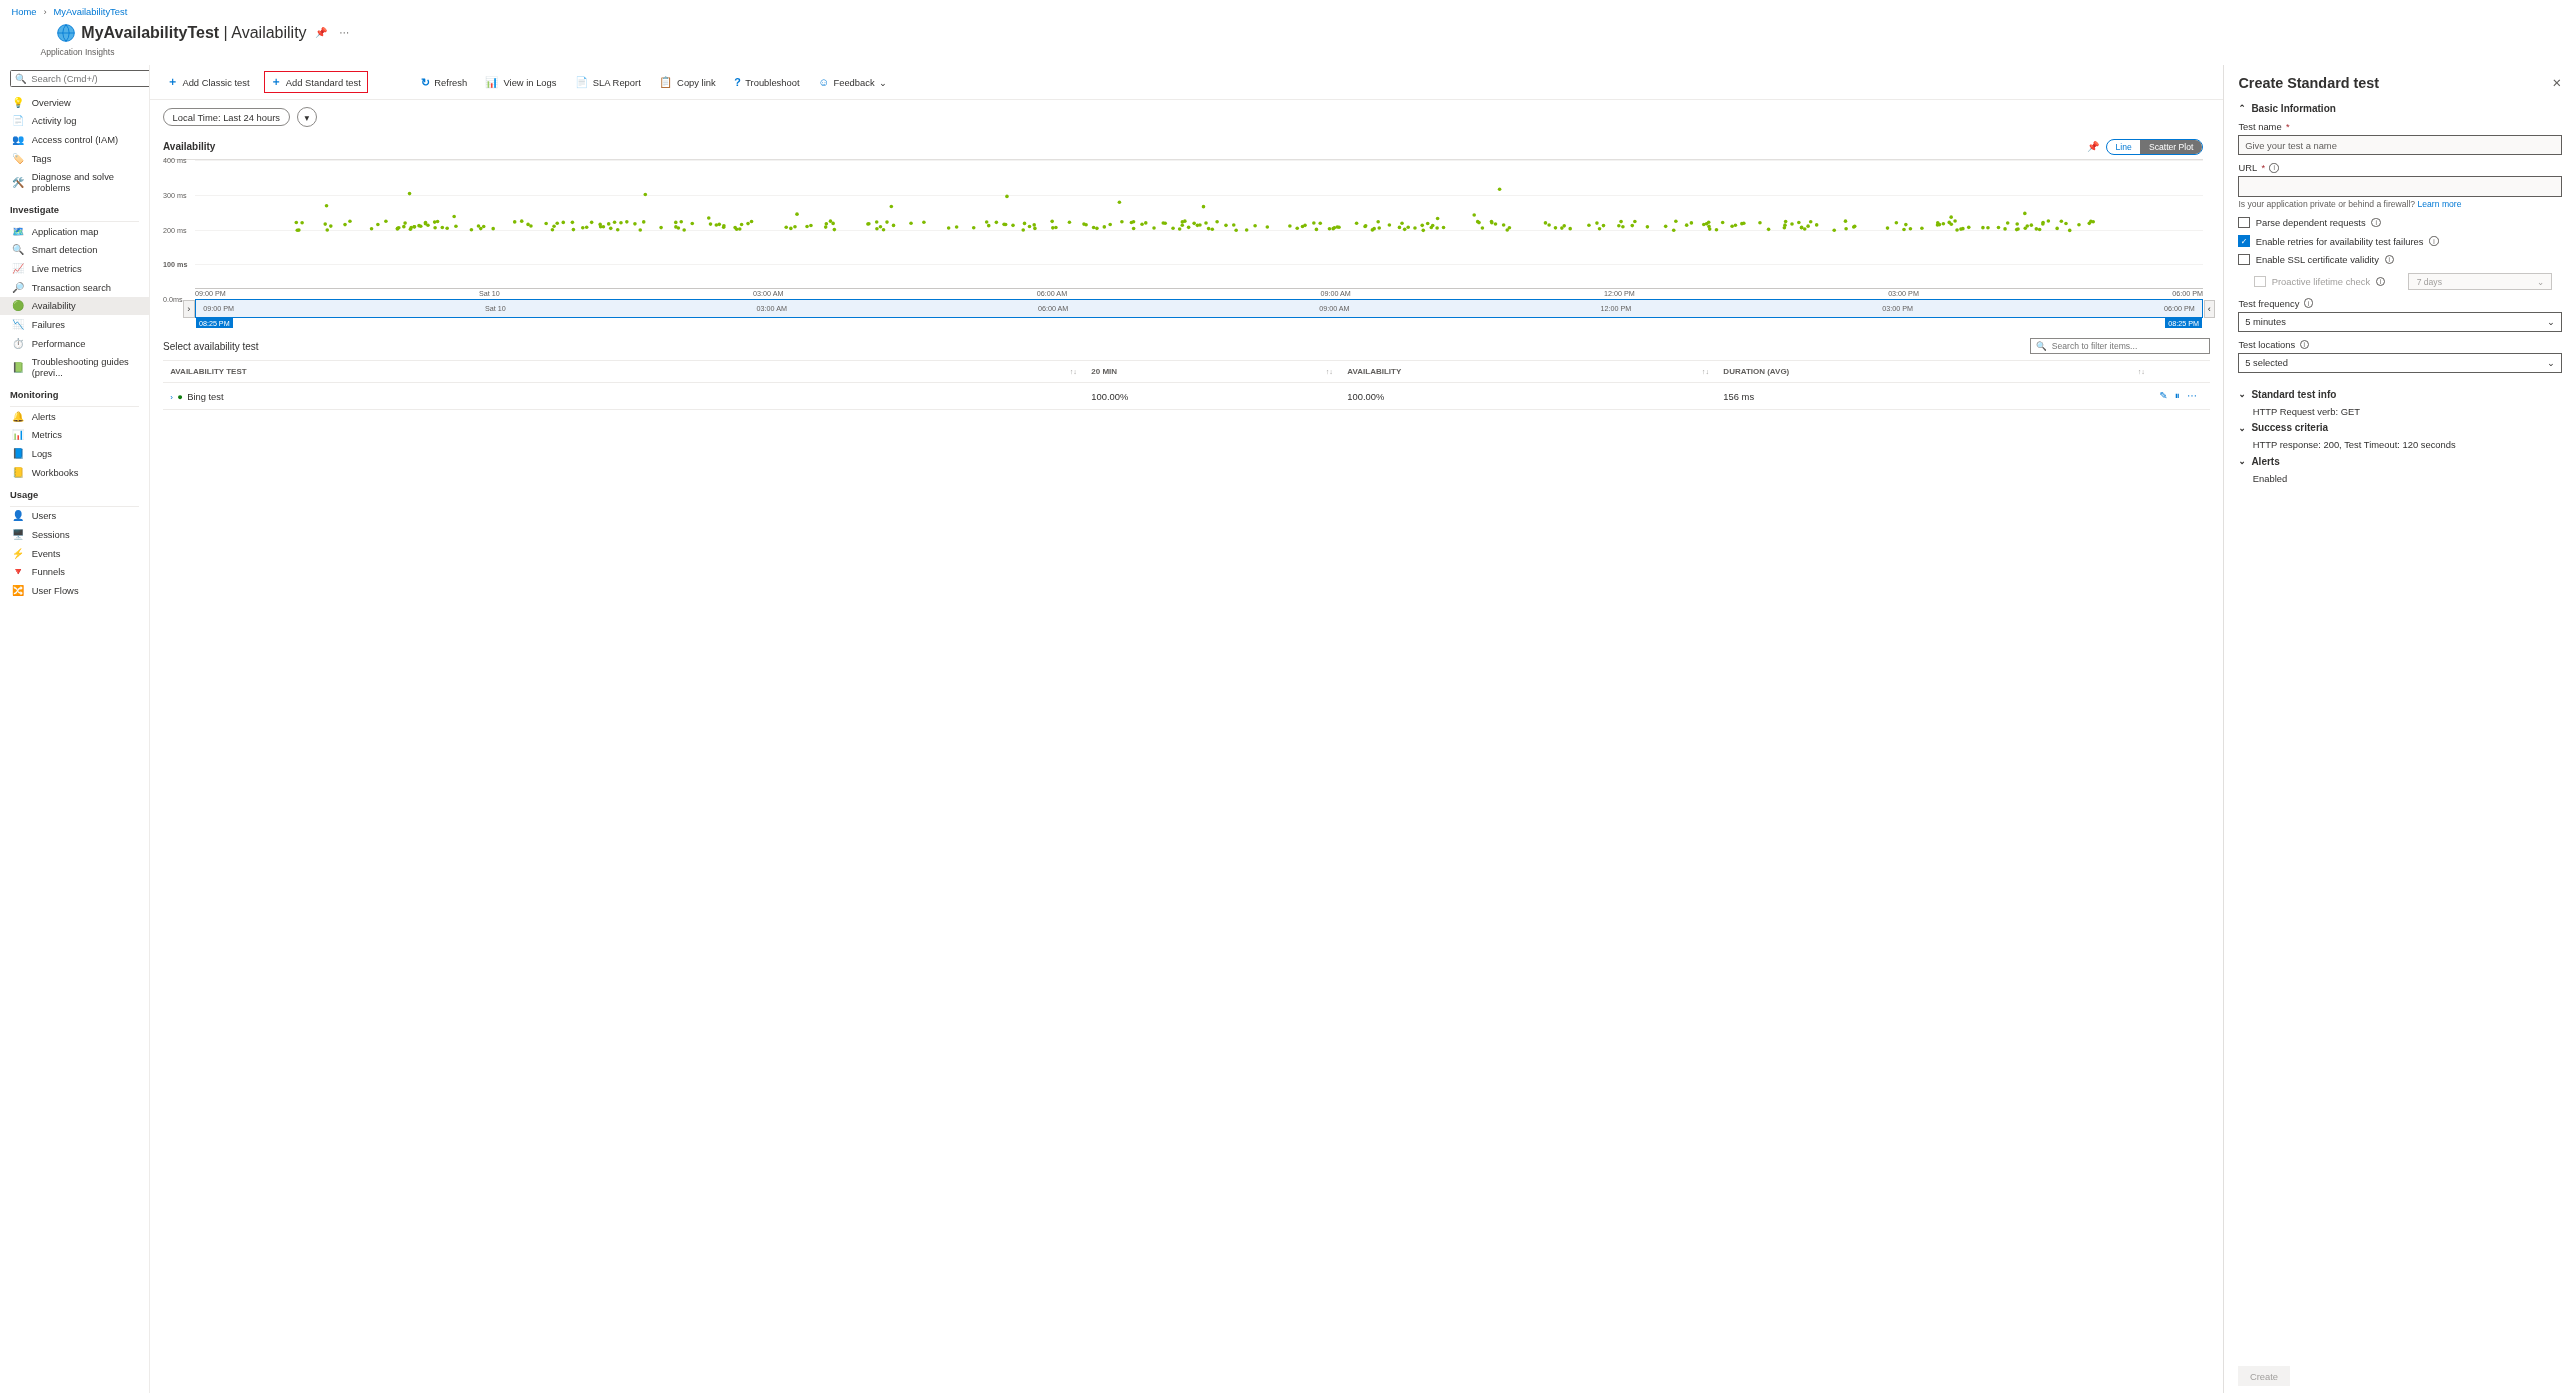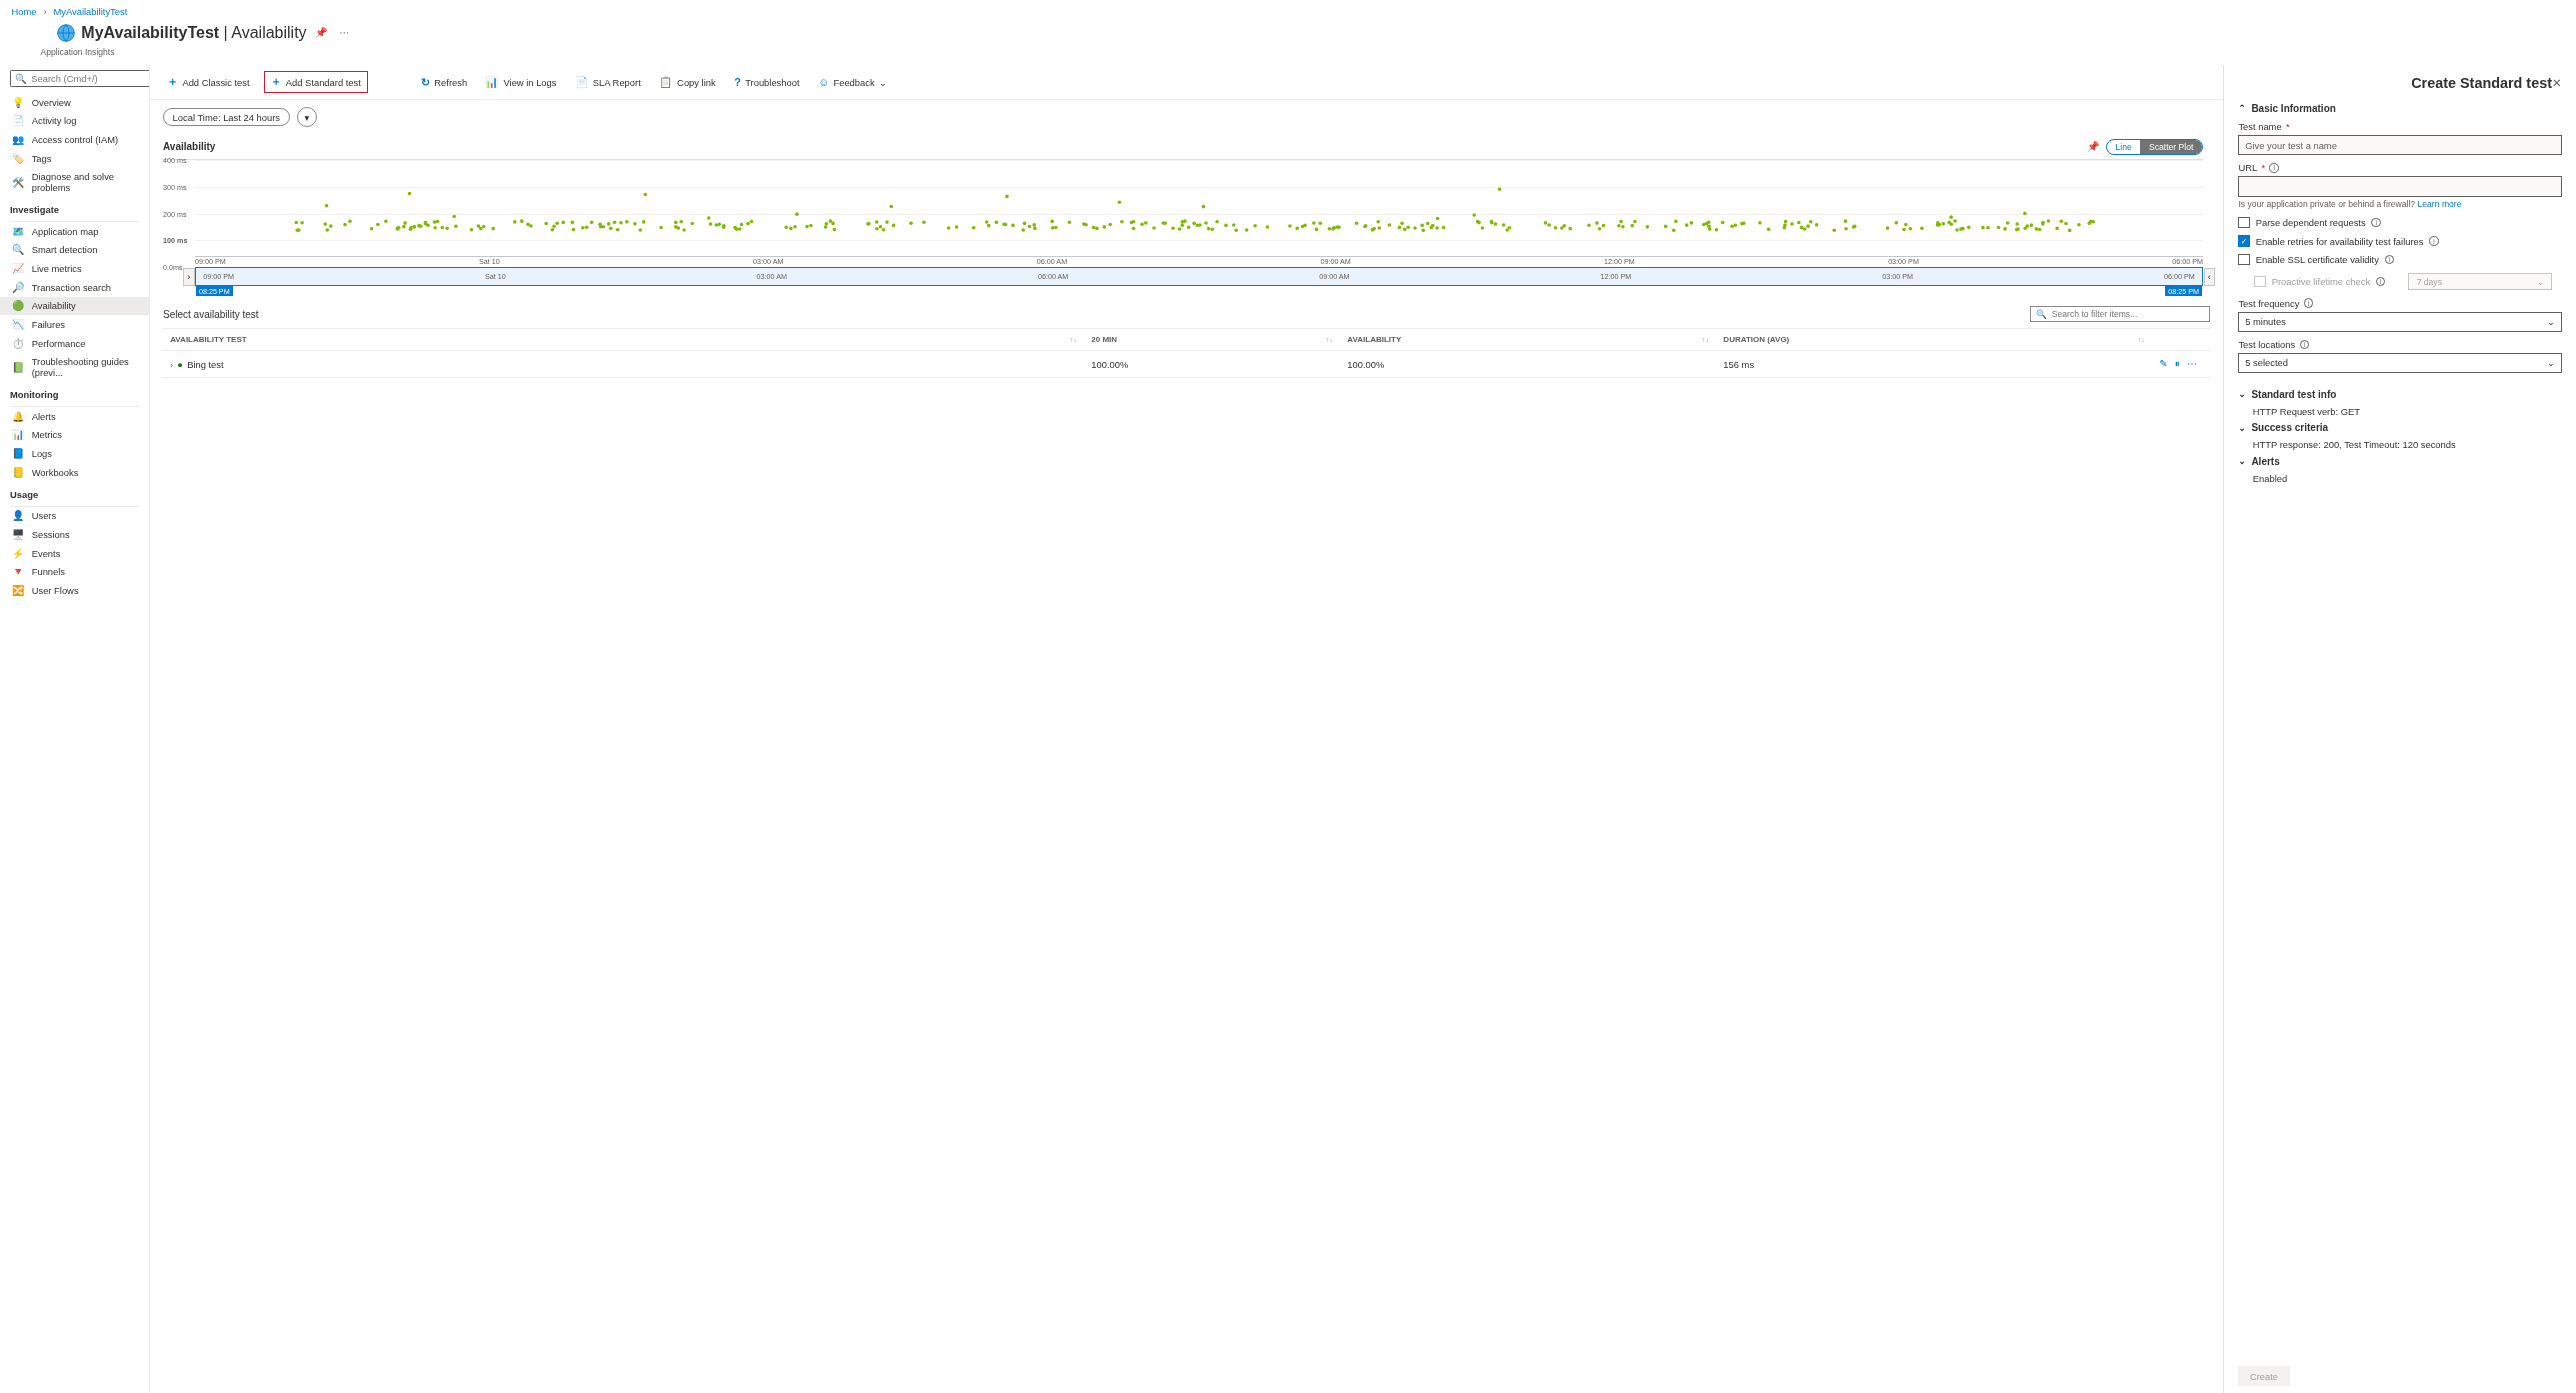--- a/index.html
+++ b/index.html
@@ -40,21 +40,21 @@
 
   .chart-area { padding: 4.3px 20px 7.2px 13px; }
   .chart-header { display:flex; justify-content:space-between; align-items:center; margin-bottom:2.9px;}
   .chart-header h3 { font-size: 10px; font-weight: 600; }
   .toggle-grp { display:flex; border:0.7px solid #0078d4; border-radius:10px; overflow:hidden; font-size:8.6px;}
   .toggle-grp span { padding:2.2px 8.6px; cursor:pointer;}
   .toggle-grp .active { background:#737373; color:#fff;}
   .toggle-grp .inactive { color:#0078d4; }
   .pin { font-size:10px; color:#605e5c; margin-right:5.8px; cursor:pointer;}
 
-  .chart { height: 108px; position: relative; border-top:0.7px solid #e1dfdd; margin-top:4.3px;}
+  .chart { height: 140px; position: relative; border-top:0.7px solid #e1dfdd; margin-top:4.3px;}
   .chart .ylab { position:absolute; left:0; font-size:7.2px; color:#605e5c; transform:translateY(-50%);}
   .chart .gridline { position:absolute; left:32px; right:0; border-top:0.7px solid #f3f2f1;}
   .chart svg { position:absolute; left:32px; right:0; top:0; bottom:14.4px; width:calc(100% - 32px); height:94px;}
   .chart .xaxis { position:absolute; left:32px; right:0; bottom:0; height:11.5px; display:flex; justify-content:space-between; font-size:7.2px; color:#605e5c; border-top:0.7px solid #c8c6c4;}
   .brush { border:0.7px solid #0078d4; margin-left:32px; height:18.7px; position:relative; background:#eaf2fb; display:flex; justify-content:space-between; align-items:center;}
   .brush .handle { position:absolute; width:11.5px; height:18.7px; top:-0.7px; background:#f3f2f1; border:0.7px solid #c8c6c4; display:flex; align-items:center; justify-content:center;}
   .brush .handle.left{ left:-13px;}
   .brush .handle.right{ right:-13px;}
   .brush .xlabels { display:flex; justify-content:space-between; width:100%; font-size:7.2px; color:#605e5c; padding:0 7.2px;}
   .brush .badge { position:absolute; background:#0078d4; color:#fff; font-size:7.2px; padding:0.7px 2.9px;}
@@ -70,21 +70,21 @@
   table.tests th .sort { float:right; color:#a19f9d; font-size:7.2px;}
   table.tests td { padding:7.2px 7.2px; border-bottom:0.7px solid #edebe9;}
   tr.overall { background:#deecf9; font-weight:600;}
   tr.overall td:first-child { border-left:2.9px solid #ff8c00; padding-left:17.3px;}
   .row-icons { display:flex; gap:7.2px; color:#0078d4; font-size:10px;}
   .chev { color:#0078d4; margin-right:4.3px; font-size:8px;}
   .ok-dot { color:#107c10; margin-right:4.3px;}
 
   
   .panel { width: 353px; border-left: 0.7px solid #e1dfdd; padding: 10px 14.4px 36px 14.4px; overflow-y:auto; position:relative; background:#fff;}
-  .panel h2 { font-size: 14.4px; font-weight: 600; margin-bottom: 11.5px; display:flex; justify-content:flex-end; align-items:center;}
+  .panel h2 { font-size: 14.4px; font-weight: 600; margin-bottom: 11.5px; display:flex; justify-content:space-between; align-items:center;}
   .panel h2 .close { font-size:11.5px; font-weight:400; cursor:pointer; color:#605e5c;}
   .collapser { display:flex; align-items:center; gap:5.8px; font-weight:600; font-size:10px; margin: 5.8px 0; cursor:pointer;}
   .collapser .chv { font-size:8.6px;}
   .field-label { font-size:9.4px; margin: 7.2px 0 2.9px 0; display:flex; align-items:center; gap:4.3px;}
   .req { color:#a4262c;}
   .info { width:9.4px; height:9.4px; border:0.7px solid #605e5c; border-radius:50%; display:inline-flex; align-items:center; justify-content:center; font-size:6.5px; color:#605e5c;}
   .txt-input { width:100%; border:0.7px solid #605e5c; padding:3.6px 5.8px; font-size:9.4px; background:#faf9f8;}
   .txt-input::placeholder { color:#605e5c;}
   .hint { font-size:8.6px; color:#605e5c; margin-top:2.9px;}
   .hint a{ color:#0078d4; text-decoration:none;}

